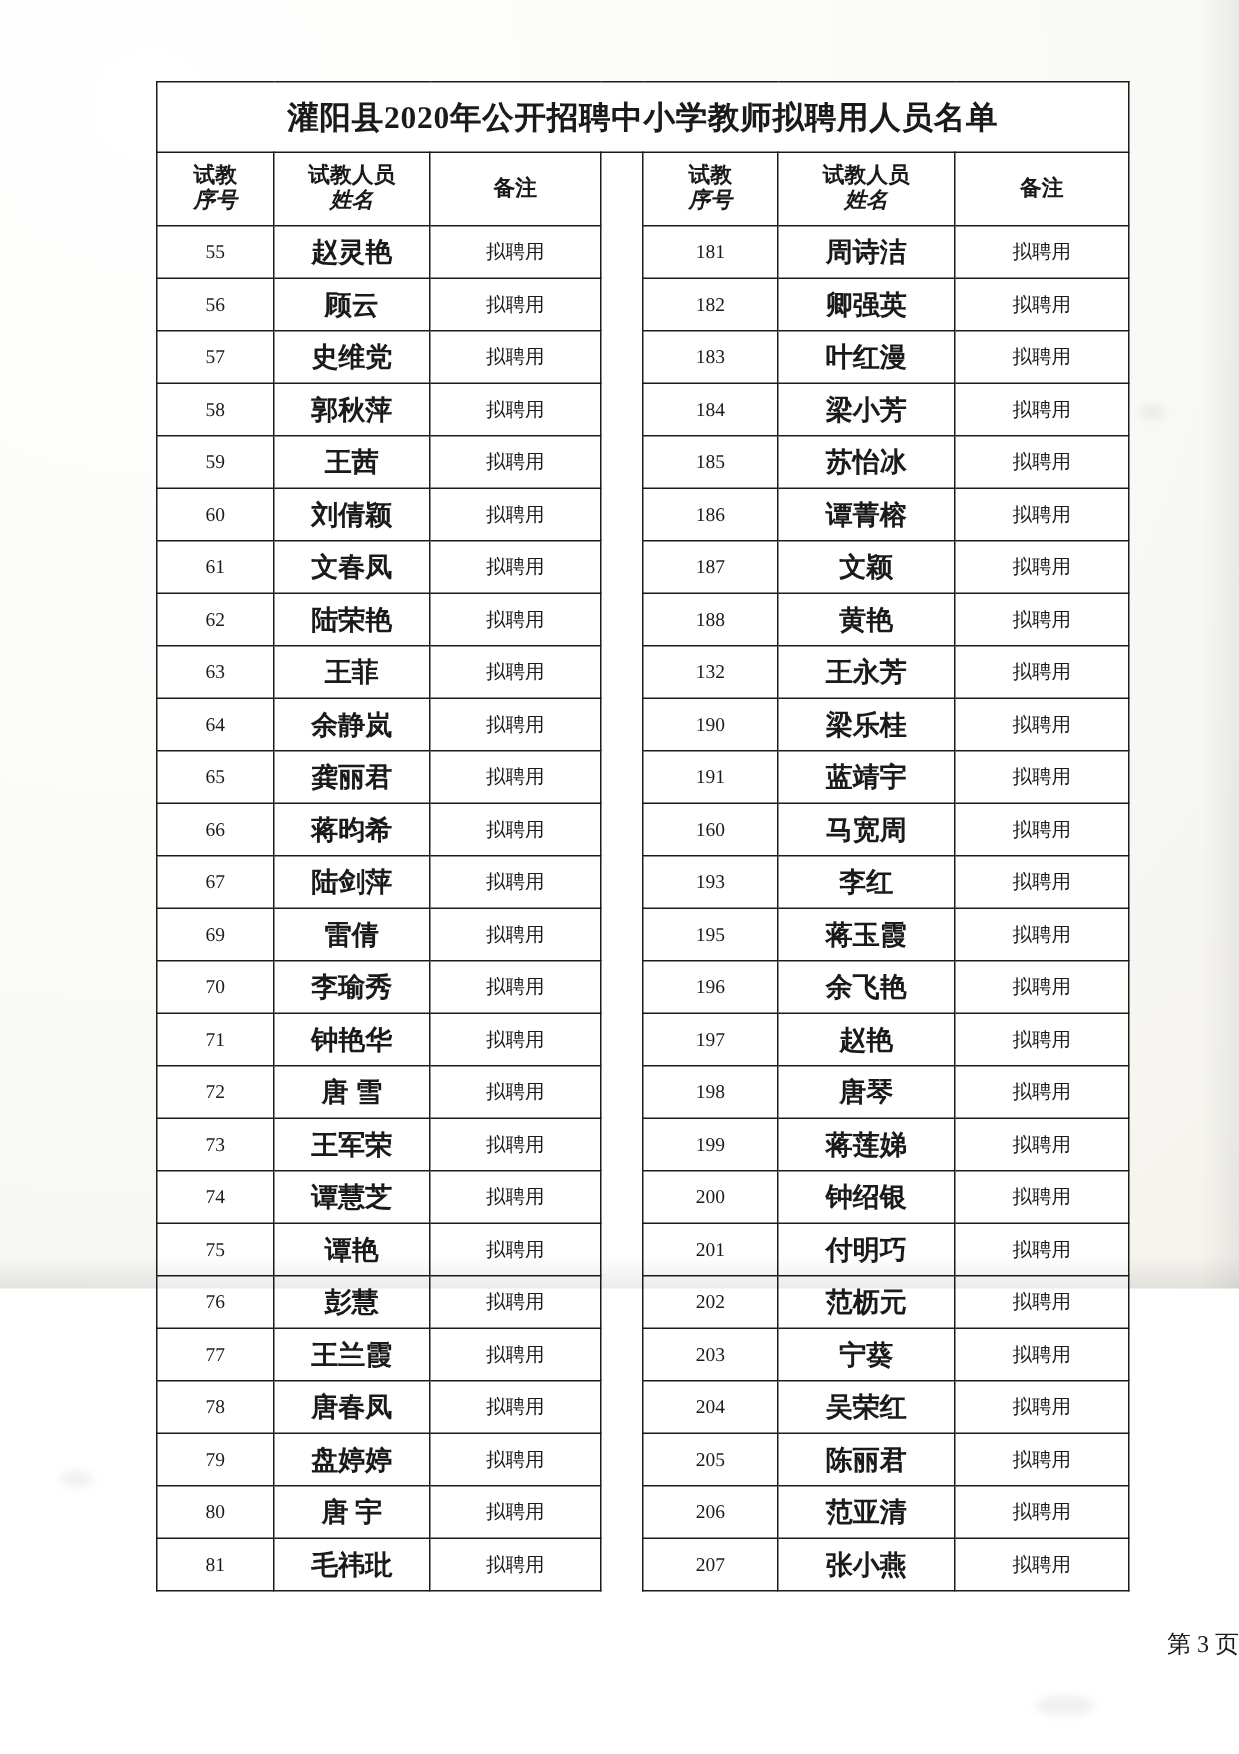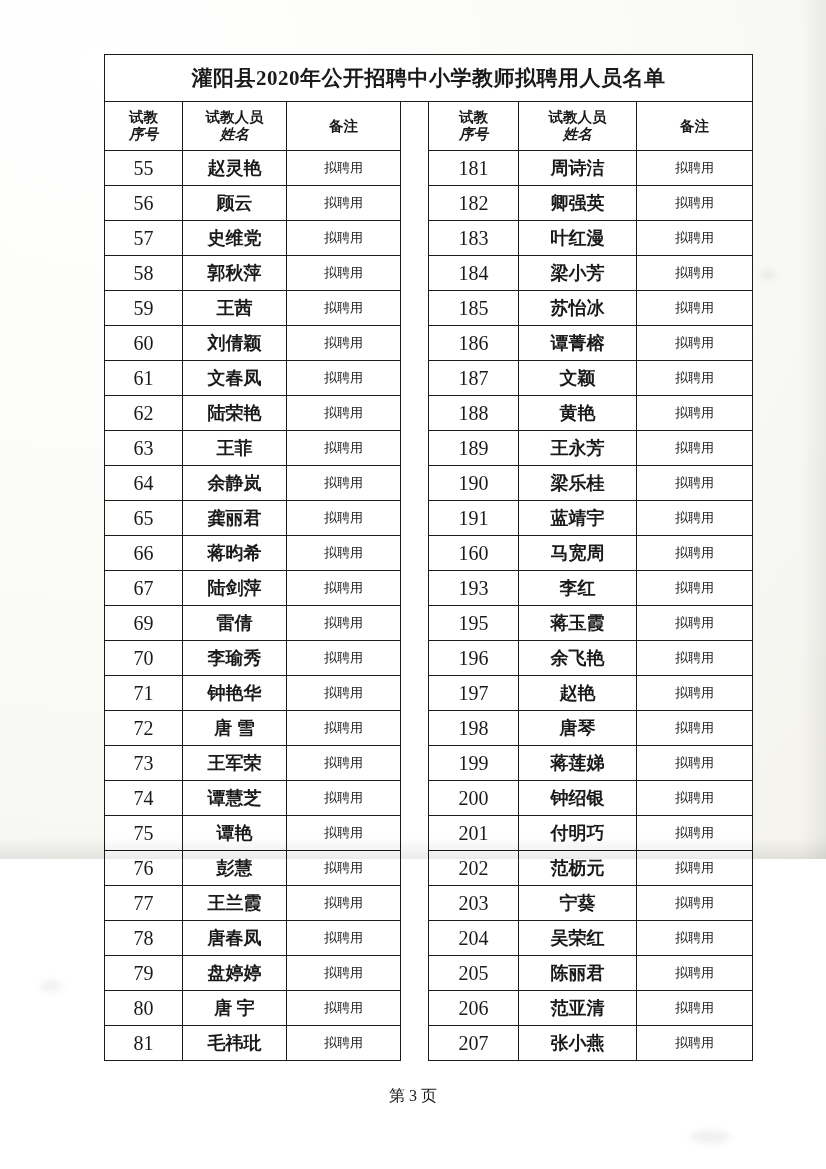--- a/index.html
+++ b/index.html
@@ -70,33 +70,33 @@
     font-family: "Liberation Serif", "DejaVu Serif", serif;
   }
   .name-cell {
     font-size: 18px;
     font-weight: bold;
   }
   .note-cell {
     font-size: 13px;
   }
   .seq-cell {
-    font-size: 20px;
+    font-size: 13px;
   }
   .gap-col {
     border: none !important;
     width: 28px;
     background: transparent;
   }
   .footer {
     position: absolute;
     left: 0;
     top: 1086px;
     width: 826px;
-    text-align: center;
+    text-align: right;
     font-size: 16px;
     font-family: "Liberation Serif", "DejaVu Serif", serif;
   }
   .footer .pg-num { font-weight: normal; }
   
   .smudge {
     position: absolute;
     background: rgba(120,120,120,0.10);
     border-radius: 50%;
     filter: blur(3px);
@@ -232,21 +232,21 @@
             <td class="gap-col"></td>
             <td class="data-cell seq-cell">188</td>
             <td class="data-cell name-cell">黄艳</td>
             <td class="data-cell note-cell">拟聘用</td>
           </tr>
           <tr>
             <td class="data-cell seq-cell">63</td>
             <td class="data-cell name-cell">王菲</td>
             <td class="data-cell note-cell">拟聘用</td>
             <td class="gap-col"></td>
-            <td class="data-cell seq-cell">189</td>
+            <td class="data-cell seq-cell">132</td>
             <td class="data-cell name-cell">王永芳</td>
             <td class="data-cell note-cell">拟聘用</td>
           </tr>
           <tr>
             <td class="data-cell seq-cell">64</td>
             <td class="data-cell name-cell">余静岚</td>
             <td class="data-cell note-cell">拟聘用</td>
             <td class="gap-col"></td>
             <td class="data-cell seq-cell">190</td>
             <td class="data-cell name-cell">梁乐桂</td>

